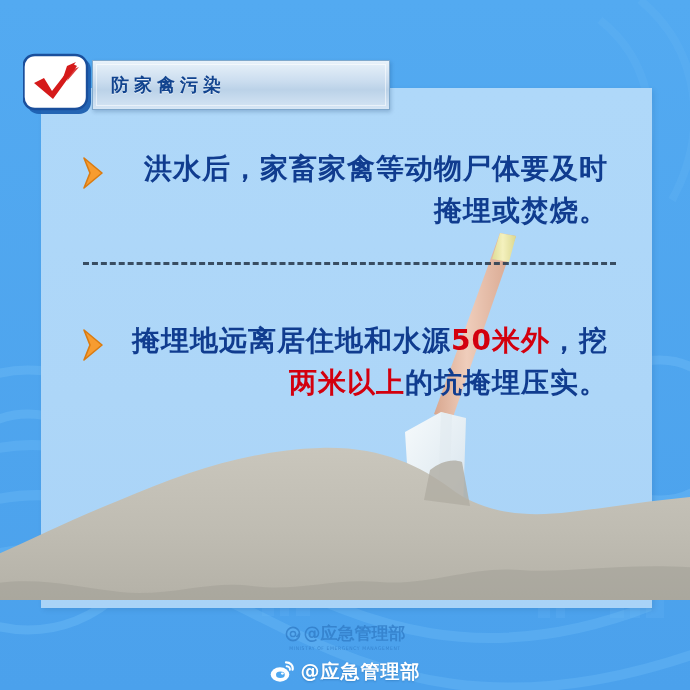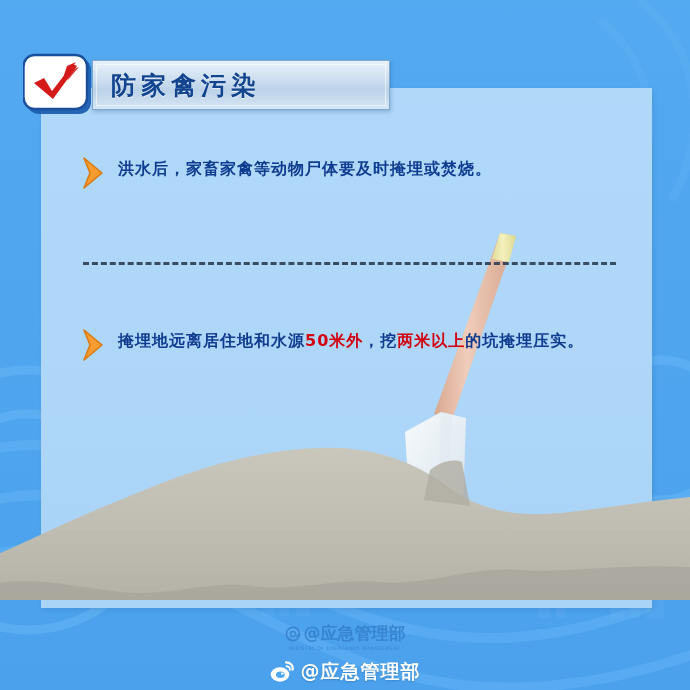--- a/index.html
+++ b/index.html
@@ -41,41 +41,41 @@
     box-shadow:1px 2px 4px rgba(0,40,90,.22);
     display:flex;align-items:center;
   }
   .titlebar::after{
     content:"";position:absolute;left:3px;top:3px;right:3px;bottom:3px;
     border:1px solid rgba(255,255,255,.55);pointer-events:none;
   }
   .title-text{
     margin-left:18px;
     font-family:"DejaVu Sans","Liberation Sans",sans-serif;
-    font-size:25px;font-weight:bold;color:#12448F;
+    font-size:18px;font-weight:bold;color:#12448F;
     letter-spacing:5px;
     text-shadow:0 1px 0 rgba(255,255,255,.6);
     position:relative;z-index:2;
   }
 
   
   .badge{
     position:absolute;left:23px;top:52px;
     width:72px;height:66px;z-index:6;
   }
 
   
   .bullet-row{
     position:absolute;z-index:5;display:flex;align-items:flex-start;
   }
   .chev{width:30px;height:38px;flex:0 0 30px;margin-top:6px;}
   .bullet-text{
     margin-left:10px;
     font-family:"DejaVu Sans","Liberation Sans",sans-serif;
-    font-size:16px;font-weight:bold;color:#103C8F;
+    font-size:28px;font-weight:bold;color:#103C8F;
     line-height:42px;letter-spacing:1px;
     max-width:490px;
     text-align:right;
   }
   .bullet-text .hl{color:#D3000E;}
   #bullet1{left:78px;top:148px;}
   #bullet2{left:78px;top:300px;margin-top:20px;}
 
   
   .divider{

